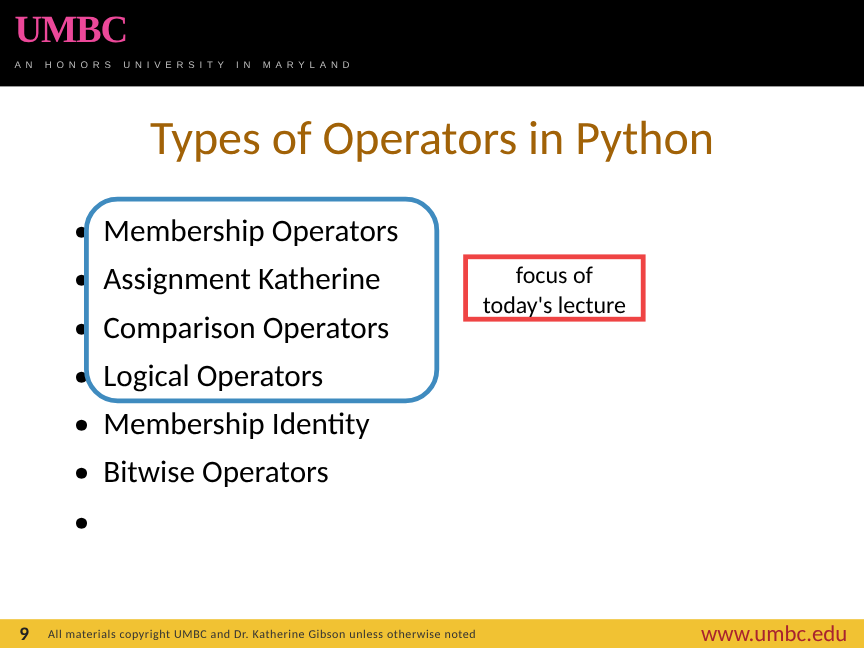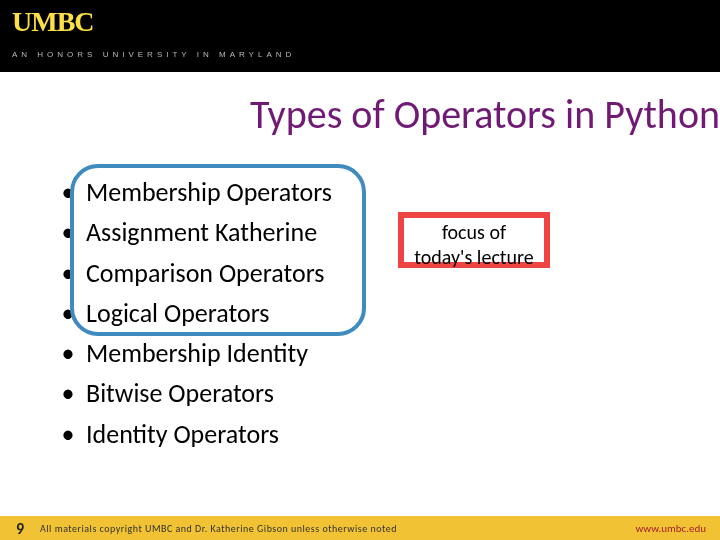--- a/index.html
+++ b/index.html
@@ -1,30 +1,30 @@
 <!DOCTYPE html>
 <html><head>
 <meta charset="utf-8">
 <style>
   * { margin: 0; padding: 0; box-sizing: border-box; }
   html, body { width: 720px; height: 540px; font-family: Calibri, Arial, sans-serif; background: #fff; overflow: hidden; }
   .slide { position: relative; width: 720px; height: 540px; }
   .header { position: relative; width: 100%; height: 72px; background: #000; }
-  .logo { position: absolute; left: 12px; top: 6px; font-size: 28px; font-weight: 800; color: #fde047; letter-spacing: -1px; font-family: Georgia, 'Times New Roman', serif; text-align: right; }
+  .logo { position: absolute; left: 12px; top: 6px; font-size: 32px; font-weight: 800; color: #ec4899; letter-spacing: -1px; font-family: Georgia, 'Times New Roman', serif; text-align: right; }
   .tagline { position: absolute; left: 12px; top: 50px; font-size: 8px; color: #bbb; letter-spacing: 4px; font-family: Arial, sans-serif; }
-  .title { position: absolute; top: 90px; left: 0; width: 100%; text-align: right; font-size: 40px; font-weight: 400; color: #701a75; }
+  .title { position: absolute; top: 90px; left: 0; width: 100%; text-align: center; font-size: 40px; font-weight: 400; color: #a16207; }
   .list { position: absolute; top: 172px; left: 50px; font-size: 26px; line-height: 1.55; }
   .list-item { display: flex; align-items: baseline; }
   .dot { width: 36px; flex-shrink: 0; text-align: center; }
   .callout-box { position: absolute; left: 70px; top: 164px; width: 296px; height: 172px; border: 4px solid #3f8bbf; border-radius: 28px; pointer-events: none; }
-  .focus-box { position: absolute; left: 398px; top: 212px; width: 152px; height: 56px; border: 6px solid #ef4444; text-align: center; font-size: 20px; line-height: 1.25; padding: 2px 4px; }
+  .focus-box { position: absolute; left: 386px; top: 212px; width: 152px; height: 56px; border: 4px solid #ef4444; text-align: center; font-size: 20px; line-height: 1.25; padding: 2px 4px; }
   .footer { position: absolute; bottom: 0; left: 0; width: 100%; height: 24px; background: #f1c233; display: flex; align-items: center; }
   .page-num { width: 40px; text-align: center; font-size: 16px; font-weight: 600; color: #222; }
   .copyright { flex: 1; font-size: 10px; color: #333; letter-spacing: 0.5px; }
-  .url { font-size: 11px; color: #a8232f; padding-right: 14px; }
+  .url { font-size: 19px; color: #a8232f; padding-right: 14px; }
 </style>
 </head>
 <body>
 
 <div class="slide">
 
   <div class="header">
     <div class="logo">
       <span>UMBC</span>
     </div>
@@ -53,21 +53,20 @@
     <div class="list-item">
       <span class="dot">•</span>
       <span>Membership Identity</span>
     </div>
     <div class="list-item">
       <span class="dot">•</span>
       <span>Bitwise Operators</span>
     </div>
     <div class="list-item">
       <span class="dot">•</span>
-      <span>Identity Operators</span>
     </div>
   </div>
 
   <div class="callout-box"></div>
 
   <div class="focus-box">
     <div>focus of</div>
     <div>today's lecture</div>
   </div>
 

